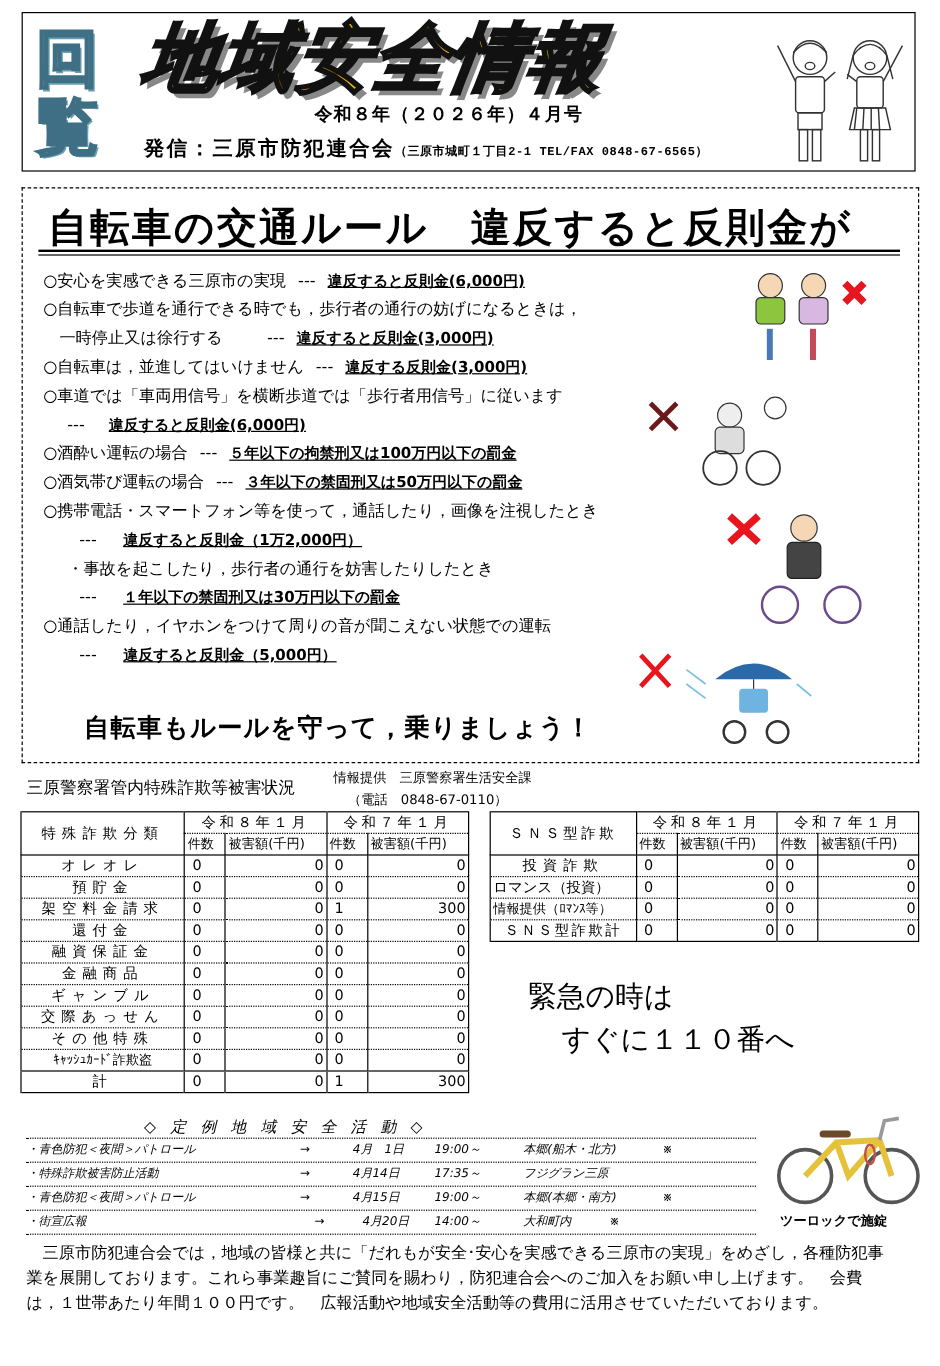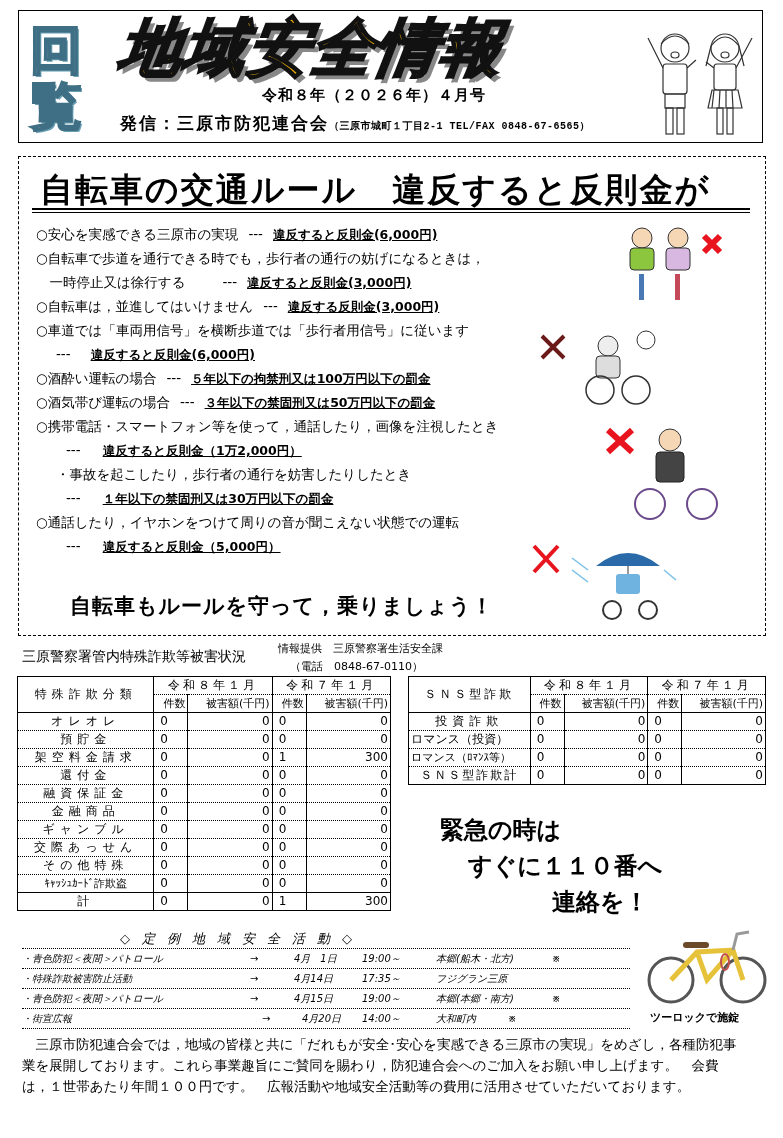--- a/index.html
+++ b/index.html
@@ -36,27 +36,27 @@
   #fraud-title { left:22px; top:648px; font-size:14px; white-space:nowrap; }
   #fraud-source { left:278px; top:640px; font-size:11px; white-space:nowrap; line-height:18px; }
 
   table.fraud { position:absolute; border-collapse:collapse; font-size:12px; }
   table.fraud td, table.fraud th { border-left:1px solid #000; border-right:1px solid #000; border-bottom:1px dotted #000; padding:0 2px; height:17px; line-height:17px; font-weight:normal; white-space:nowrap; }
   table.fraud { border:1.5px solid #000; }
   table.fraud .hdr-top { border-bottom:1px dotted #000; letter-spacing:3px; text-align:center; }
   table.fraud .cat { text-align:center; letter-spacing:5px; }
   table.fraud .cnt { text-align:left; padding-left:6px; }
   table.fraud .amt { text-align:right; padding-right:2px; }
-  table.fraud .subhdr { font-size:11px; text-align:right; letter-spacing:0; }
+  table.fraud .subhdr { font-size:11px; text-align:left; letter-spacing:0; }
   table.fraud tr.total td { border-top:1px solid #000; border-bottom:none; }
 
   #t1 { left:17px; top:676px; width:374px; }
   #t2 { left:408px; top:676px; width:358px; }
 
-  #emergency { left:440px; top:812px; font-size:24px; font-weight:bold; line-height:36px; white-space:nowrap; }
+  #emergency { left:440px; top:812px; font-size:24px; font-weight:normal; line-height:36px; white-space:nowrap; }
 
   
   #activities-title { left:120px; top:930px; font-size:13px; font-style:italic; letter-spacing:12px; white-space:nowrap; }
   .act-row { position:absolute; left:22px; width:608px; font-size:10px; font-style:italic; border-bottom:1px dotted #000; height:19px; line-height:19px; white-space:nowrap; }
   .act-row span { position:absolute; top:0; }
   #activities-top-rule { left:22px; top:948px; width:608px; border-top:1px dotted #000; }
   #bike-caption { left:650px; top:1010px; font-size:11px; font-weight:bold; white-space:nowrap; }
 
   
   #footer-text { left:22px; top:1034px; width:720px; font-family:"DejaVu Serif", serif; font-size:13.5px; line-height:21px; }
@@ -301,40 +301,39 @@
         <td class="amt">0</td>
       </tr>
   <tr>
         <td class="cat" style="letter-spacing:0; text-align:left">ロマンス（投資）</td>
         <td class="cnt">0</td>
         <td class="amt">0</td>
         <td class="cnt">0</td>
         <td class="amt">0</td>
       </tr>
   <tr>
-        <td class="cat" style="letter-spacing:0; text-align:left; font-size:11px">ロマンス（ﾛﾏﾝｽ等）</td>
+        <td class="cat" style="letter-spacing:0; text-align:left; font-size:11px">情報提供（ﾛﾏﾝｽ等）</td>
         <td class="cnt">0</td>
         <td class="amt">0</td>
         <td class="cnt">0</td>
         <td class="amt">0</td>
       </tr>
   <tr>
         <td class="cat" style="letter-spacing:2px; border-bottom:none">ＳＮＳ型詐欺計</td>
         <td class="cnt" style="border-bottom:none">0</td>
         <td class="amt" style="border-bottom:none">0</td>
         <td class="cnt" style="border-bottom:none">0</td>
         <td class="amt" style="border-bottom:none">0</td>
       </tr>
 </tbody>
   </table>
 
 <div id="emergency" class="abs">
   <div>緊急の時は</div>
   <div style="padding-left:28px">すぐに１１０番へ</div>
-  <div style="padding-left:112px">連絡を！</div>
 </div>
 
 <div id="activities-title" class="abs">◇定例地域安全活動◇</div>
 <div id="activities-top-rule" class="abs"></div>
 <div class="act-row" style="top:949px">
   <span style="left:0">・青色防犯＜夜間＞パトロール</span>
     <span style="left:228px">→</span>
     <span style="left:272px">4月　1日</span>
     <span style="left:340px">19:00～</span>
     <span style="left:414px">本郷(船木・北方)</span>

